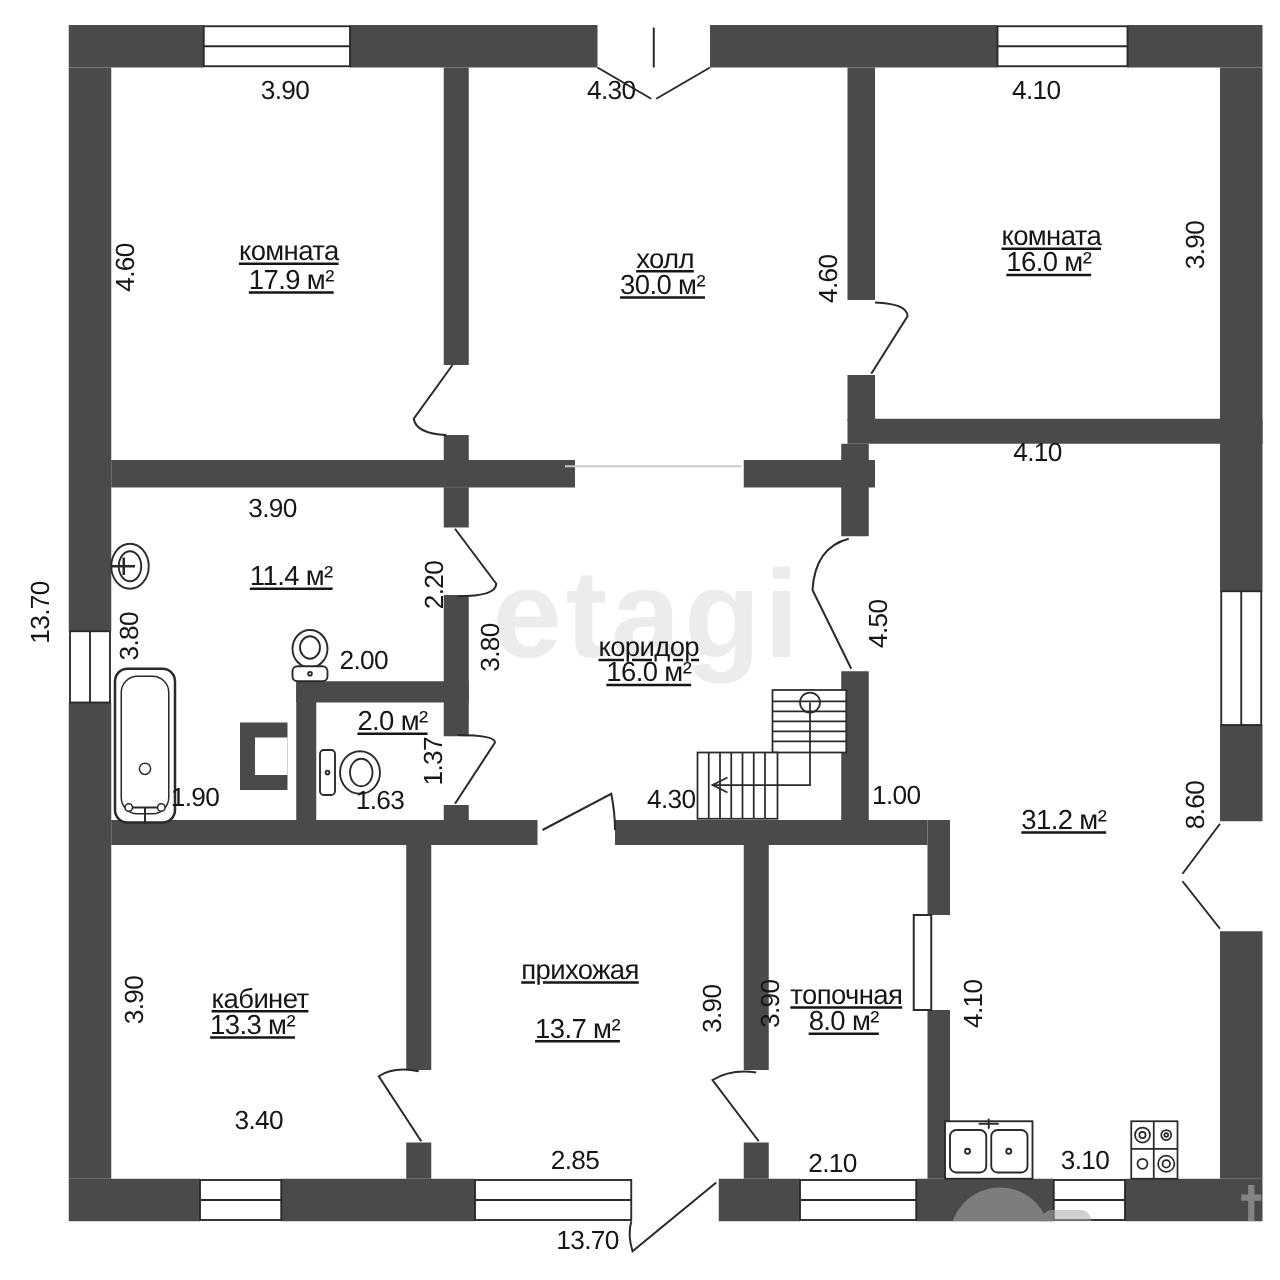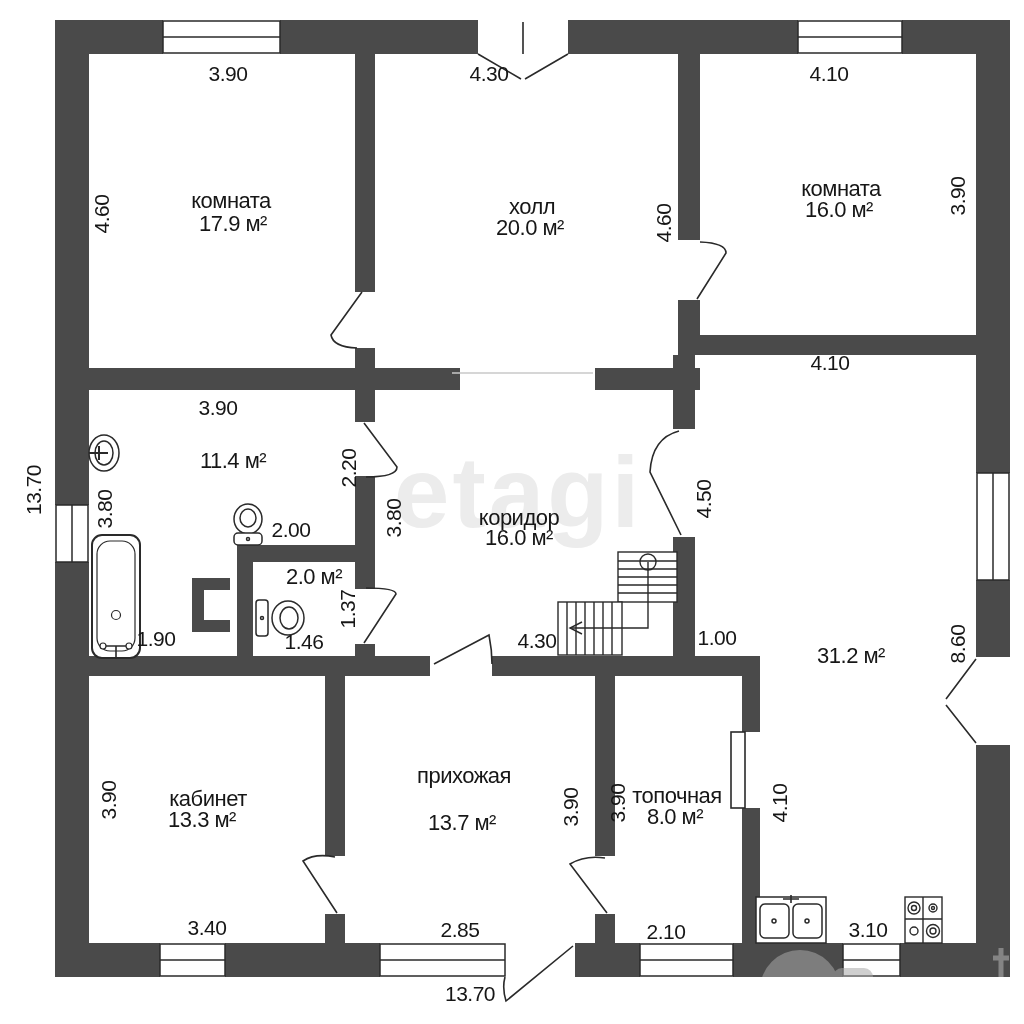--- a/index.html
+++ b/index.html
@@ -2,21 +2,21 @@
 <html><head>
 <meta charset="utf-8">
 <style>
   html,body{margin:0;padding:0;background:#ffffff;}
   .plan{position:relative;width:1024px;height:1024px;background:#ffffff;
         font-family:"Liberation Sans",sans-serif;color:#161616;overflow:hidden;}
   .plan svg{position:absolute;left:0;top:0;}
   .lbl{position:absolute;transform:translate(-50%,-50%);font-size:21px;font-weight:500;
        white-space:nowrap;letter-spacing:-0.5px;line-height:1;}
   .lbl.v{transform:translate(-50%,-50%) rotate(-90deg);}
-  .room{font-size:22px;font-weight:500;}
+  .room{font-size:22px;font-weight:500;text-decoration:underline;}
   .wm-center{position:absolute;left:518px;top:492px;transform:translate(-50%,-50%);
        font-size:100px;font-weight:600;color:#ececec;letter-spacing:3px;}
 </style>
 </head>
 <body>
 
 <div class="plan">
 
   <div class="wm-center">etagi</div>
 
@@ -196,21 +196,21 @@
         <rect x="833" y="968" width="40" height="36" rx="9"></rect>
         <path d="M993,958 L1009,958 M1001,948 L1001,977" stroke="#b5b5b5" stroke-width="5" fill="none"></path>
       </g>
     </g>
   </svg>
 
   <div class="lbl room" style="left:231px;top:201px">комната</div>
   <div class="lbl room" style="left:233px;top:224px">17.9 м²</div>
 
   <div class="lbl room" style="left:532px;top:207px">холл</div>
-  <div class="lbl room" style="left:530px;top:228px">20.0 м²</div>
+  <div class="lbl room" style="left:530px;top:228px">30.0 м²</div>
 
   <div class="lbl room" style="left:841px;top:189px">комната</div>
   <div class="lbl room" style="left:839px;top:210px">16.0 м²</div>
 
   <div class="lbl room" style="left:233px;top:461px">11.4 м²</div>
   <div class="lbl room" style="left:314px;top:577px">2.0 м²</div>
 
   <div class="lbl room" style="left:519px;top:518px">коридор</div>
   <div class="lbl room" style="left:519px;top:538px">16.0 м²</div>
 
@@ -237,32 +237,32 @@
   <div class="lbl" style="left:829px;top:73px">4.10</div>
   <div class="lbl v" style="left:957px;top:196px">3.90</div>
   <div class="lbl" style="left:830px;top:362px">4.10</div>
 
   <div class="lbl" style="left:218px;top:407px">3.90</div>
   <div class="lbl v" style="left:104px;top:509px">3.80</div>
   <div class="lbl v" style="left:348px;top:468px">2.20</div>
   <div class="lbl" style="left:291px;top:529px">2.00</div>
   <div class="lbl" style="left:156px;top:638px">1.90</div>
 
-  <div class="lbl" style="left:304px;top:641px">1.46</div>
+  <div class="lbl" style="left:304px;top:641px">1.63</div>
   <div class="lbl v" style="left:347px;top:609px">1.37</div>
 
   <div class="lbl v" style="left:393px;top:518px">3.80</div>
   <div class="lbl" style="left:537px;top:640px">4.30</div>
 
   <div class="lbl v" style="left:703px;top:499px">4.50</div>
   <div class="lbl" style="left:717px;top:637px">1.00</div>
   <div class="lbl v" style="left:957px;top:644px">8.60</div>
 
   <div class="lbl v" style="left:108px;top:800px">3.90</div>
-  <div class="lbl" style="left:207px;top:927px">3.40</div>
+  <div class="lbl" style="left:207px;top:897px">3.40</div>
 
   <div class="lbl v" style="left:570px;top:807px">3.90</div>
   <div class="lbl" style="left:460px;top:929px">2.85</div>
 
   <div class="lbl v" style="left:617px;top:803px">3.90</div>
   <div class="lbl v" style="left:779px;top:803px">4.10</div>
   <div class="lbl" style="left:666px;top:931px">2.10</div>
 
   <div class="lbl" style="left:868px;top:929px">3.10</div>
 

